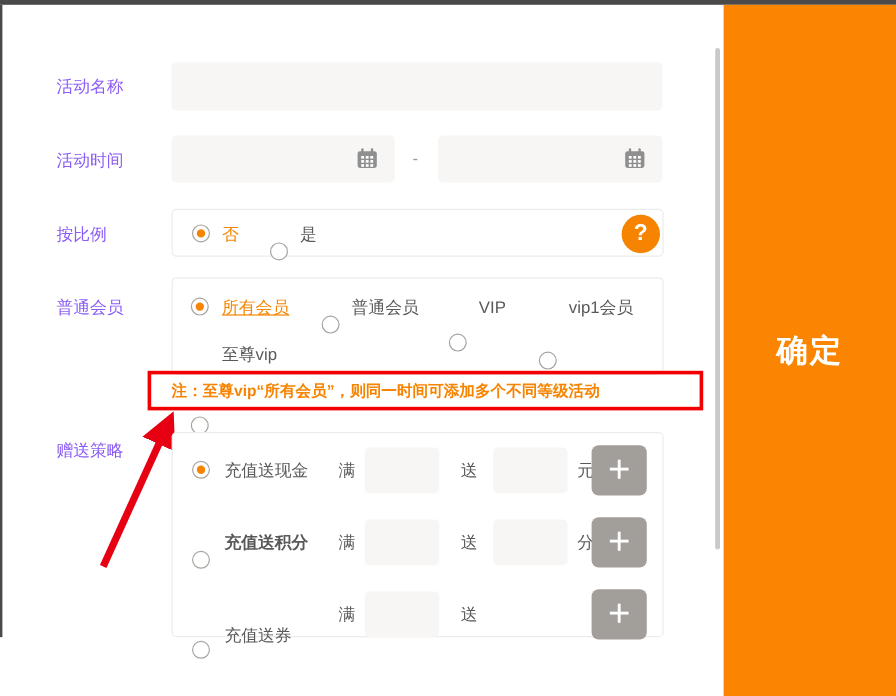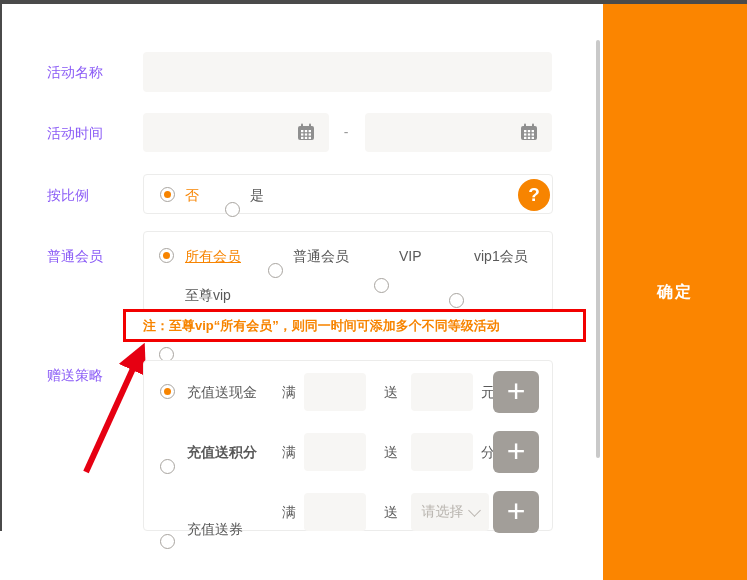--- a/index.html
+++ b/index.html
@@ -9,21 +9,21 @@
     font-family:"Liberation Sans","DejaVu Sans",sans-serif;
     -webkit-font-smoothing:antialiased;
   }
   .abs{position:absolute;}
   
   .top-strip{left:0;top:0;width:747px;height:4px;background:#4a4a4a;}
   .left-strip{left:0;top:4px;width:2px;height:527px;background:#4a4a4a;}
   
   .side-panel{left:603px;top:4px;width:144px;height:576px;background:#fb8500;
     display:flex;align-items:center;justify-content:center;}
-  .confirm-btn{color:#ffffff;font-size:16px;font-weight:bold;letter-spacing:2px;cursor:pointer;}
+  .confirm-btn{color:#ffffff;font-size:26px;font-weight:bold;letter-spacing:2px;cursor:pointer;}
   
   .scroll-thumb{left:596px;top:40px;width:4px;height:418px;background:#c9c9c9;border-radius:2px;}
   
   .lbl{color:#8b5cf6;font-size:14px;line-height:16px;}
   
   .finput{background:#f7f6f4;border:none;border-radius:4px;outline:none;
     font-size:14px;color:#333;padding:0 10px;box-sizing:border-box;}
   
   .gbox{background:#ffffff;border:1px solid #ececeb;border-radius:4px;box-sizing:border-box;}
   
@@ -163,18 +163,14 @@
   <div class="abs unit" style="left:240px;top:83px;">送</div>
   <input class="abs finput" style="left: 267px; top: 72px; width: 62px; height: 38px;" placeholder="">
   <div class="abs unit" style="left:337px;top:83px;">分</div>
   <div class="abs plus-btn" style="left:349px;top:70px;">+</div>
 
   <div class="abs radio" style="left:16px;top:143px;"></div>
   <div class="abs rlabel" style="left:43px;top:160px;">充值送券</div>
   <div class="abs unit" style="left:138px;top:143px;">满</div>
   <input class="abs finput" style="left: 160px; top: 132px; width: 62px; height: 38px;" placeholder="">
   <div class="abs unit" style="left:240px;top:143px;">送</div>
-  <div class="abs dropdown" style="left:267px;top:132px;width:78px;height:38px;">
-    <span class="dd-text">请选择</span>
-    <span class="chev"></span>
-  </div>
   <div class="abs plus-btn" style="left:349px;top:130px;">+</div>
 </div>
 
 </body></html>

